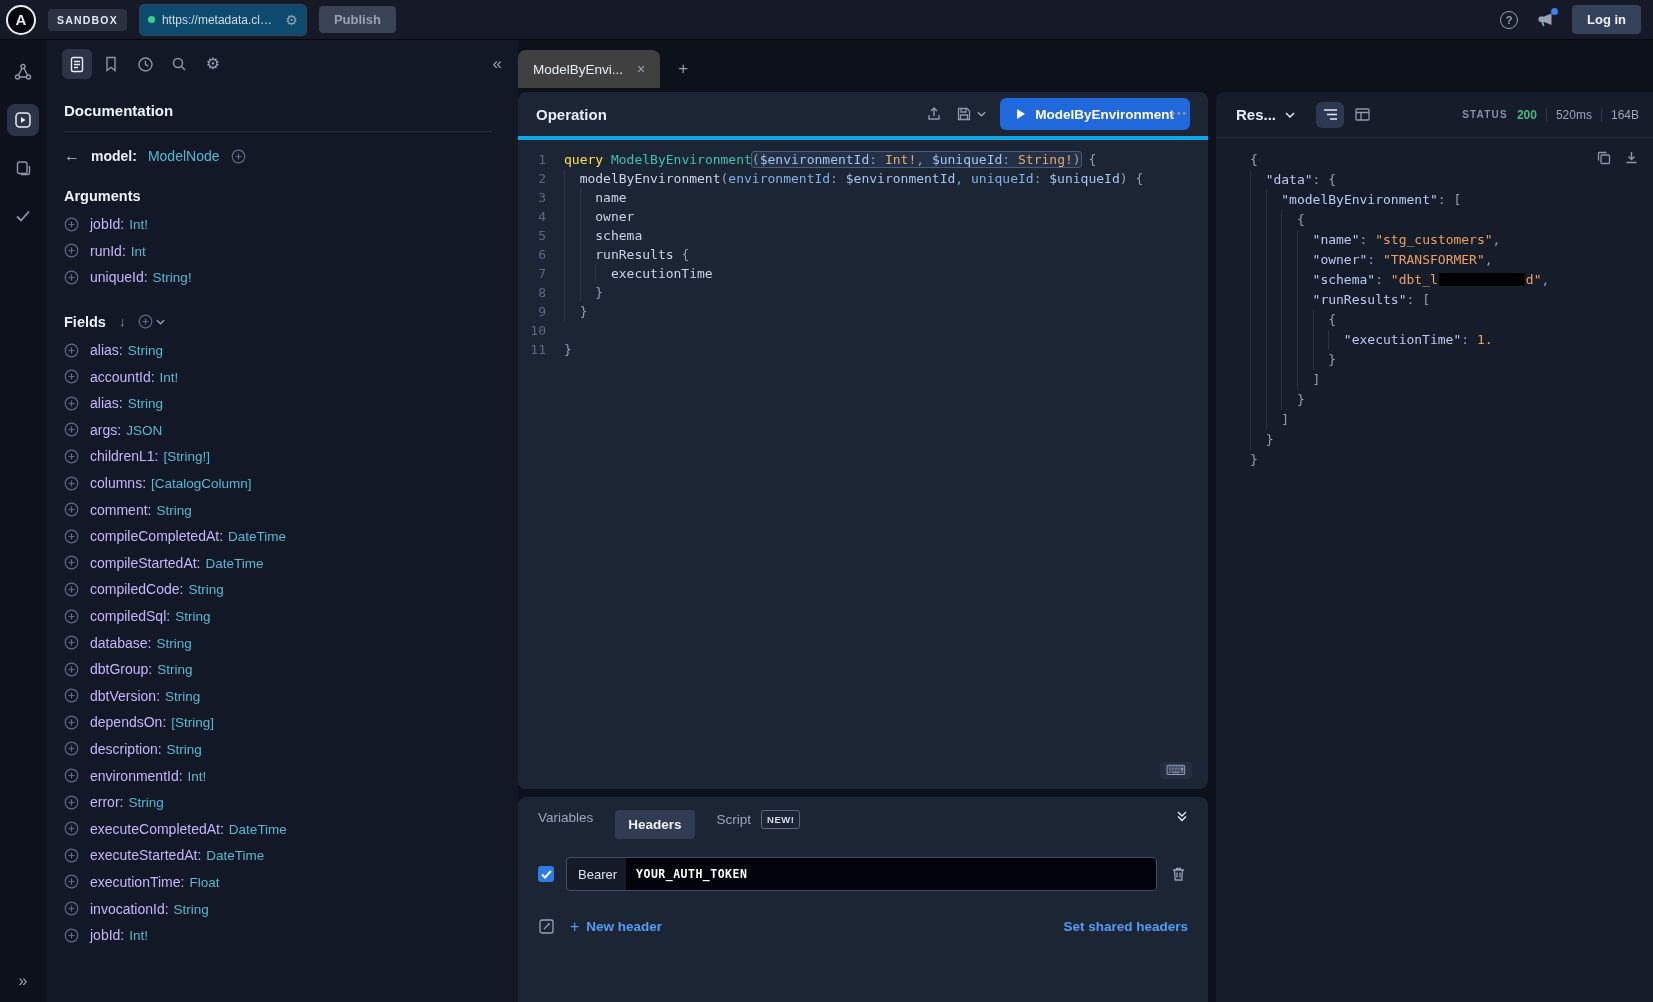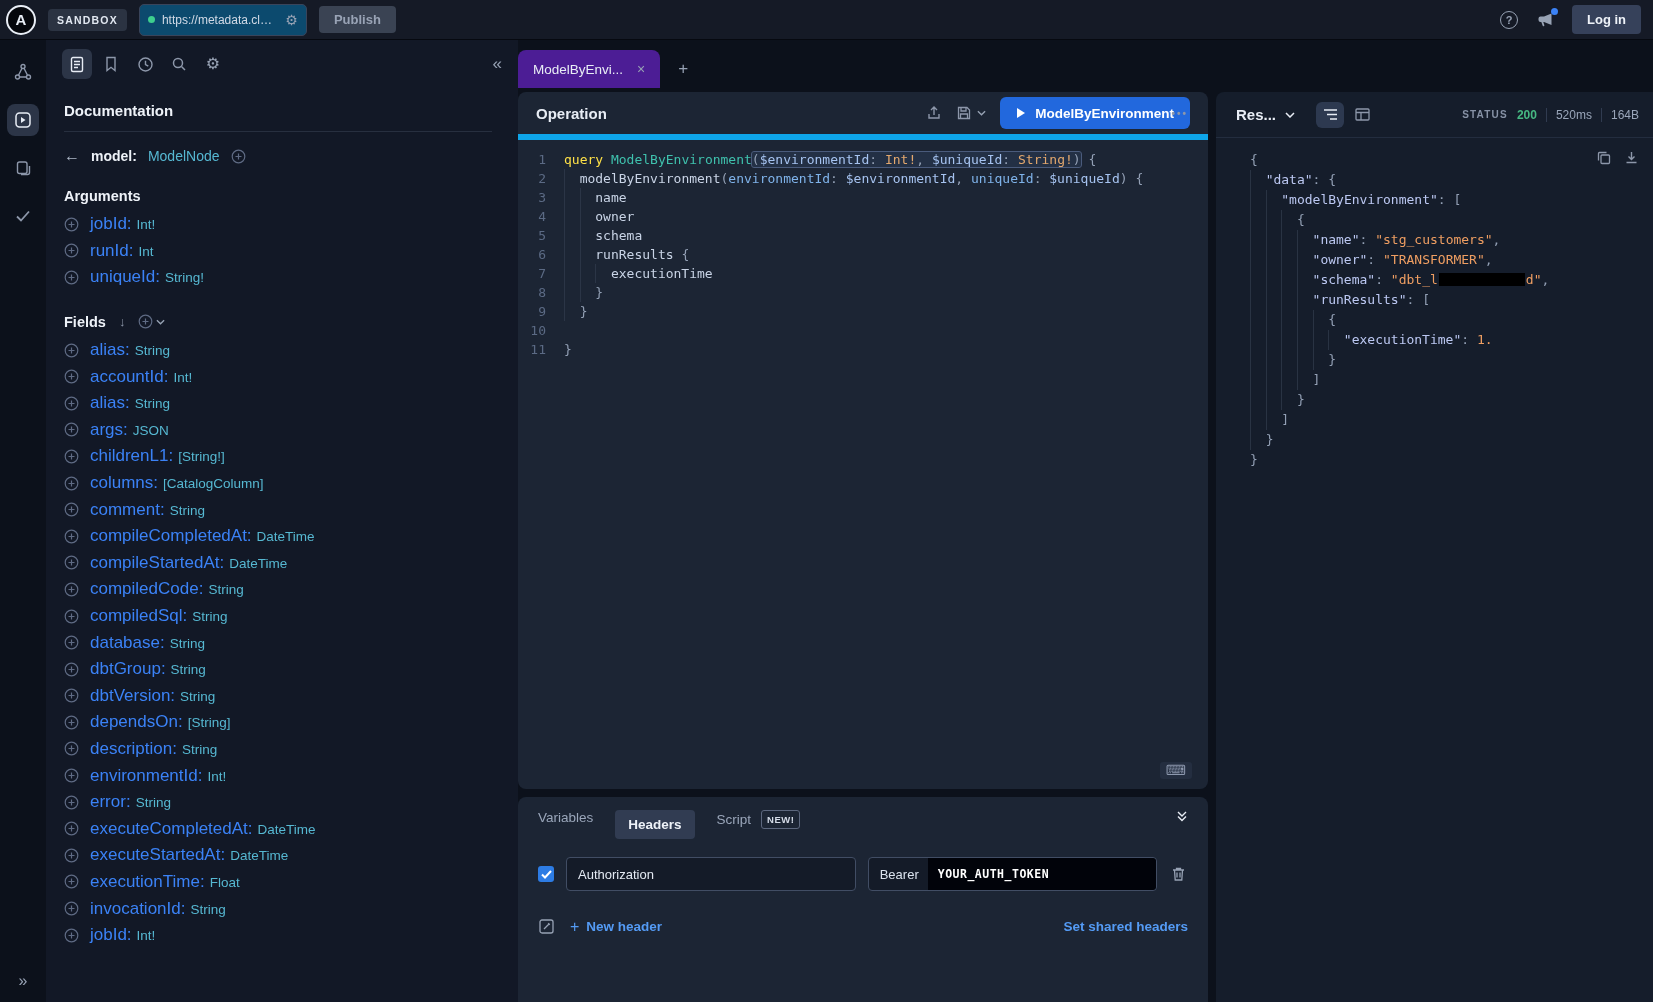--- a/index.html
+++ b/index.html
@@ -37,30 +37,30 @@
 .docs-title{font-size:15px;font-weight:bold;color:#eef2f8;padding:8px 0 12px;border-bottom:1px solid #272f3f}
 .model-row{display:flex;align-items:center;gap:11px;margin:15px 0 2px}
 .back-arrow{color:#aeb8c8;font-size:16px}
 .model-label{font-weight:bold;font-size:14px;color:#eef2f8}
 .model-type{font-size:14px;color:#56b8d2}
 .plusc{color:#5f6b84;flex:none}
 .sec-title{font-size:14.5px;font-weight:bold;color:#eef2f8;margin:23px 0 7px;display:flex;align-items:center;gap:13px}
 .sec-ic{color:#8d97aa;font-weight:normal;font-size:13px;display:flex;align-items:center;gap:3px}
 .doc-row{display:flex;align-items:center;gap:11px;height:26.6px}
 .doc-pair{display:flex;gap:5px;align-items:baseline}
-.doc-name{color:#3b82f6;font-size:17px}
+.doc-name{color:#c4b5fd;font-size:14px}
 .doc-type{color:#56b8d2;font-size:13.5px}
 
 .center-col{width:690px;display:flex;flex-direction:column}
 .tabstrip{height:48px;flex:none;display:flex;align-items:flex-end}
-.op-tab{height:38px;background:#4c1d95;border-radius:8px 8px 0 0;display:flex;align-items:center;gap:14px;padding:0 15px;font-size:13.5px;color:#e8edf5}
+.op-tab{height:38px;background:#404040;border-radius:8px 8px 0 0;display:flex;align-items:center;gap:14px;padding:0 15px;font-size:13.5px;color:#e8edf5}
 .tab-close{color:#97a2b4;font-size:14px}
 .new-tab{width:30px;height:38px;display:flex;align-items:center;justify-content:center;color:#97a2b4;font-size:17px;margin-left:8px}
 .op-card{background:#1c2534;border-radius:8px;margin-top:4px;flex:1;min-height:0;display:flex;flex-direction:column;position:relative}
-.op-header{height:48px;flex:none;display:flex;align-items:center;gap:16px;padding:0 18px;border-bottom:6px solid #0ea5e9}
+.op-header{height:48px;flex:none;display:flex;align-items:center;gap:16px;padding:0 18px;border-bottom:4px solid #0ea5e9}
 .op-title{font-size:15px;font-weight:bold}
 .op-actions{margin-left:auto;display:flex;align-items:center;gap:14px;color:#8d97aa}
 .save-group{display:flex;align-items:center;gap:5px;color:#8d97aa}
 .run-btn{background:#2268dd;border:none;border-radius:6px;height:32px;display:flex;align-items:center;gap:9px;padding:0 16px;color:#fff;font-size:13.5px;font-weight:bold}
 
 .editor{flex:1;position:relative;padding-top:10px;font-family:"DejaVu Sans Mono",monospace;font-size:13px;line-height:19px}
 .cl{display:flex;min-height:19px}
 .ln{flex:none;width:46px;text-align:right;padding-right:18px;color:#5b6a84}
 .lc{white-space:pre}
 .guide{display:inline-block;width:2ch;height:19px;vertical-align:bottom;border-left:1px solid rgba(150,165,190,0.13)}
@@ -630,23 +630,20 @@
             </svg>
         </button>
       </div>
 
       <div class="hdr-row">
         <div class="checkbox">
           <svg width="11" height="9" viewBox="0 0 11 9" fill="none" stroke="#fff" stroke-width="2">
               <path d="M1 4.5 L4 7.5 L10 1"></path>
             </svg>
         </div>
-        <div class="field key-field">
-          <span>Authorization</span>
-        </div>
         <div class="field val-field">
           <span class="bearer">Bearer</span>
           <span class="token-chip">YOUR_AUTH_TOKEN</span>
         </div>
         <button class="trash-btn">
           <svg width="15" height="16" viewBox="0 0 15 16" fill="none" stroke="currentColor" stroke-width="1.3">
               <path d="M2 4 h11 M5.5 4 V2.5 h4 V4 M3.5 4 l0.7 10 h6.6 L11.5 4 M6 6.5 v5 M9 6.5 v5"></path>
             </svg>
         </button>
       </div>

